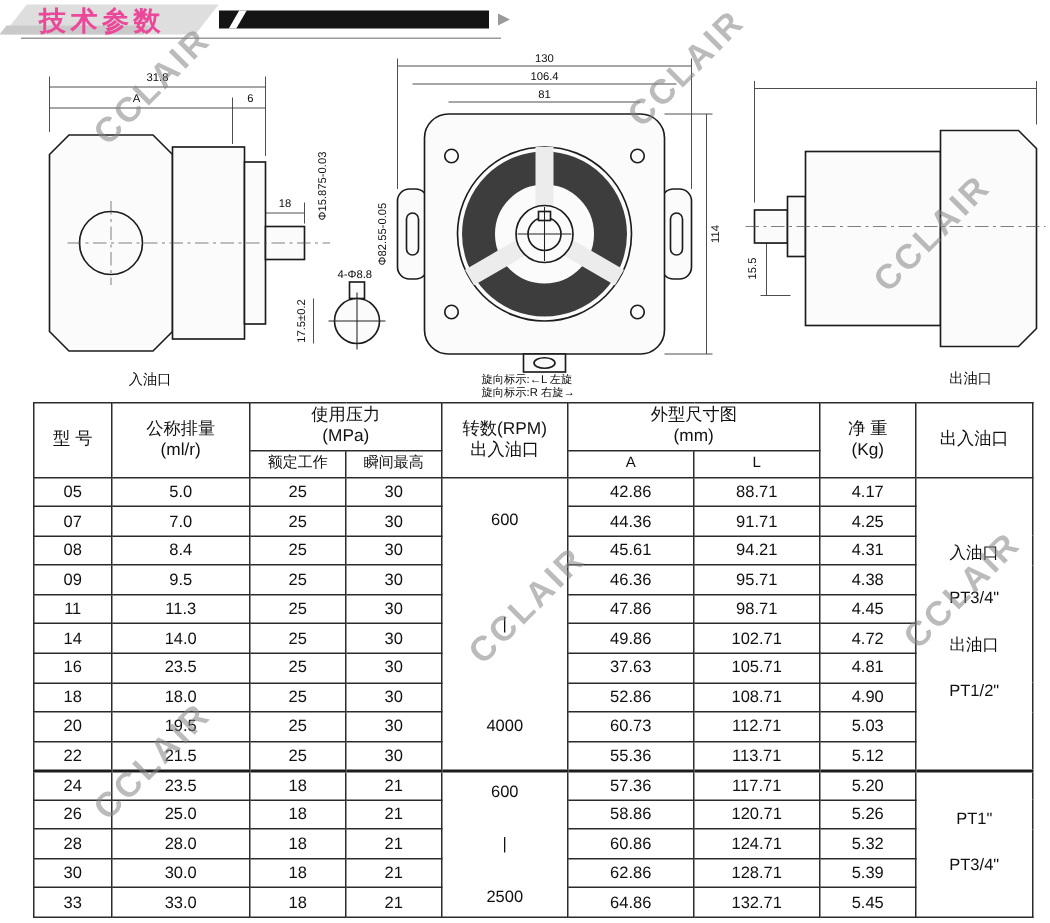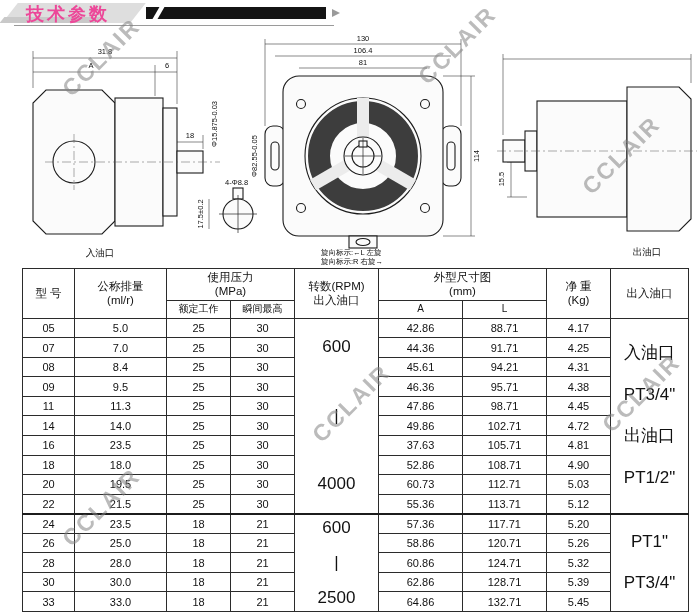--- a/index.html
+++ b/index.html
@@ -50,21 +50,21 @@
   table.spec { position:absolute; left:22px; top:268px; width:666px;
     border-collapse:collapse; table-layout:fixed; border:1.5px solid #1c1c1c; }
   .spec th, .spec td { border:1px solid #2b2b2b; text-align:center; vertical-align:middle;
     font-weight:normal; overflow:hidden; }
   .spec thead th { font-size:11.5px; line-height:1.25; padding:1px 0; }
   .spec thead tr:first-child th { height:28px; }
   .spec thead tr:nth-child(2) th { height:18px; font-size:10px; }
   .spec tbody td { font-size:11px; height:19.5px; padding:0 2px; }
   .spec tr.group-start td { border-top:2px solid #1c1c1c; }
   td.merged { padding:0; }
-  .stack { display:flex; flex-direction:column; align-items:center; font-size:17px;gap:11px; }
+  .stack { display:flex; flex-direction:column; align-items:center; font-size:11px;gap:11px; }
   .stack.spread { justify-content:space-around; }
   .stack.centered { justify-content:center; line-height:1.8; }
 </style>
 </head>
 <body>
 
 <div class="page">
 
   <div>
     <div class="hdr-swoosh-a"></div>

